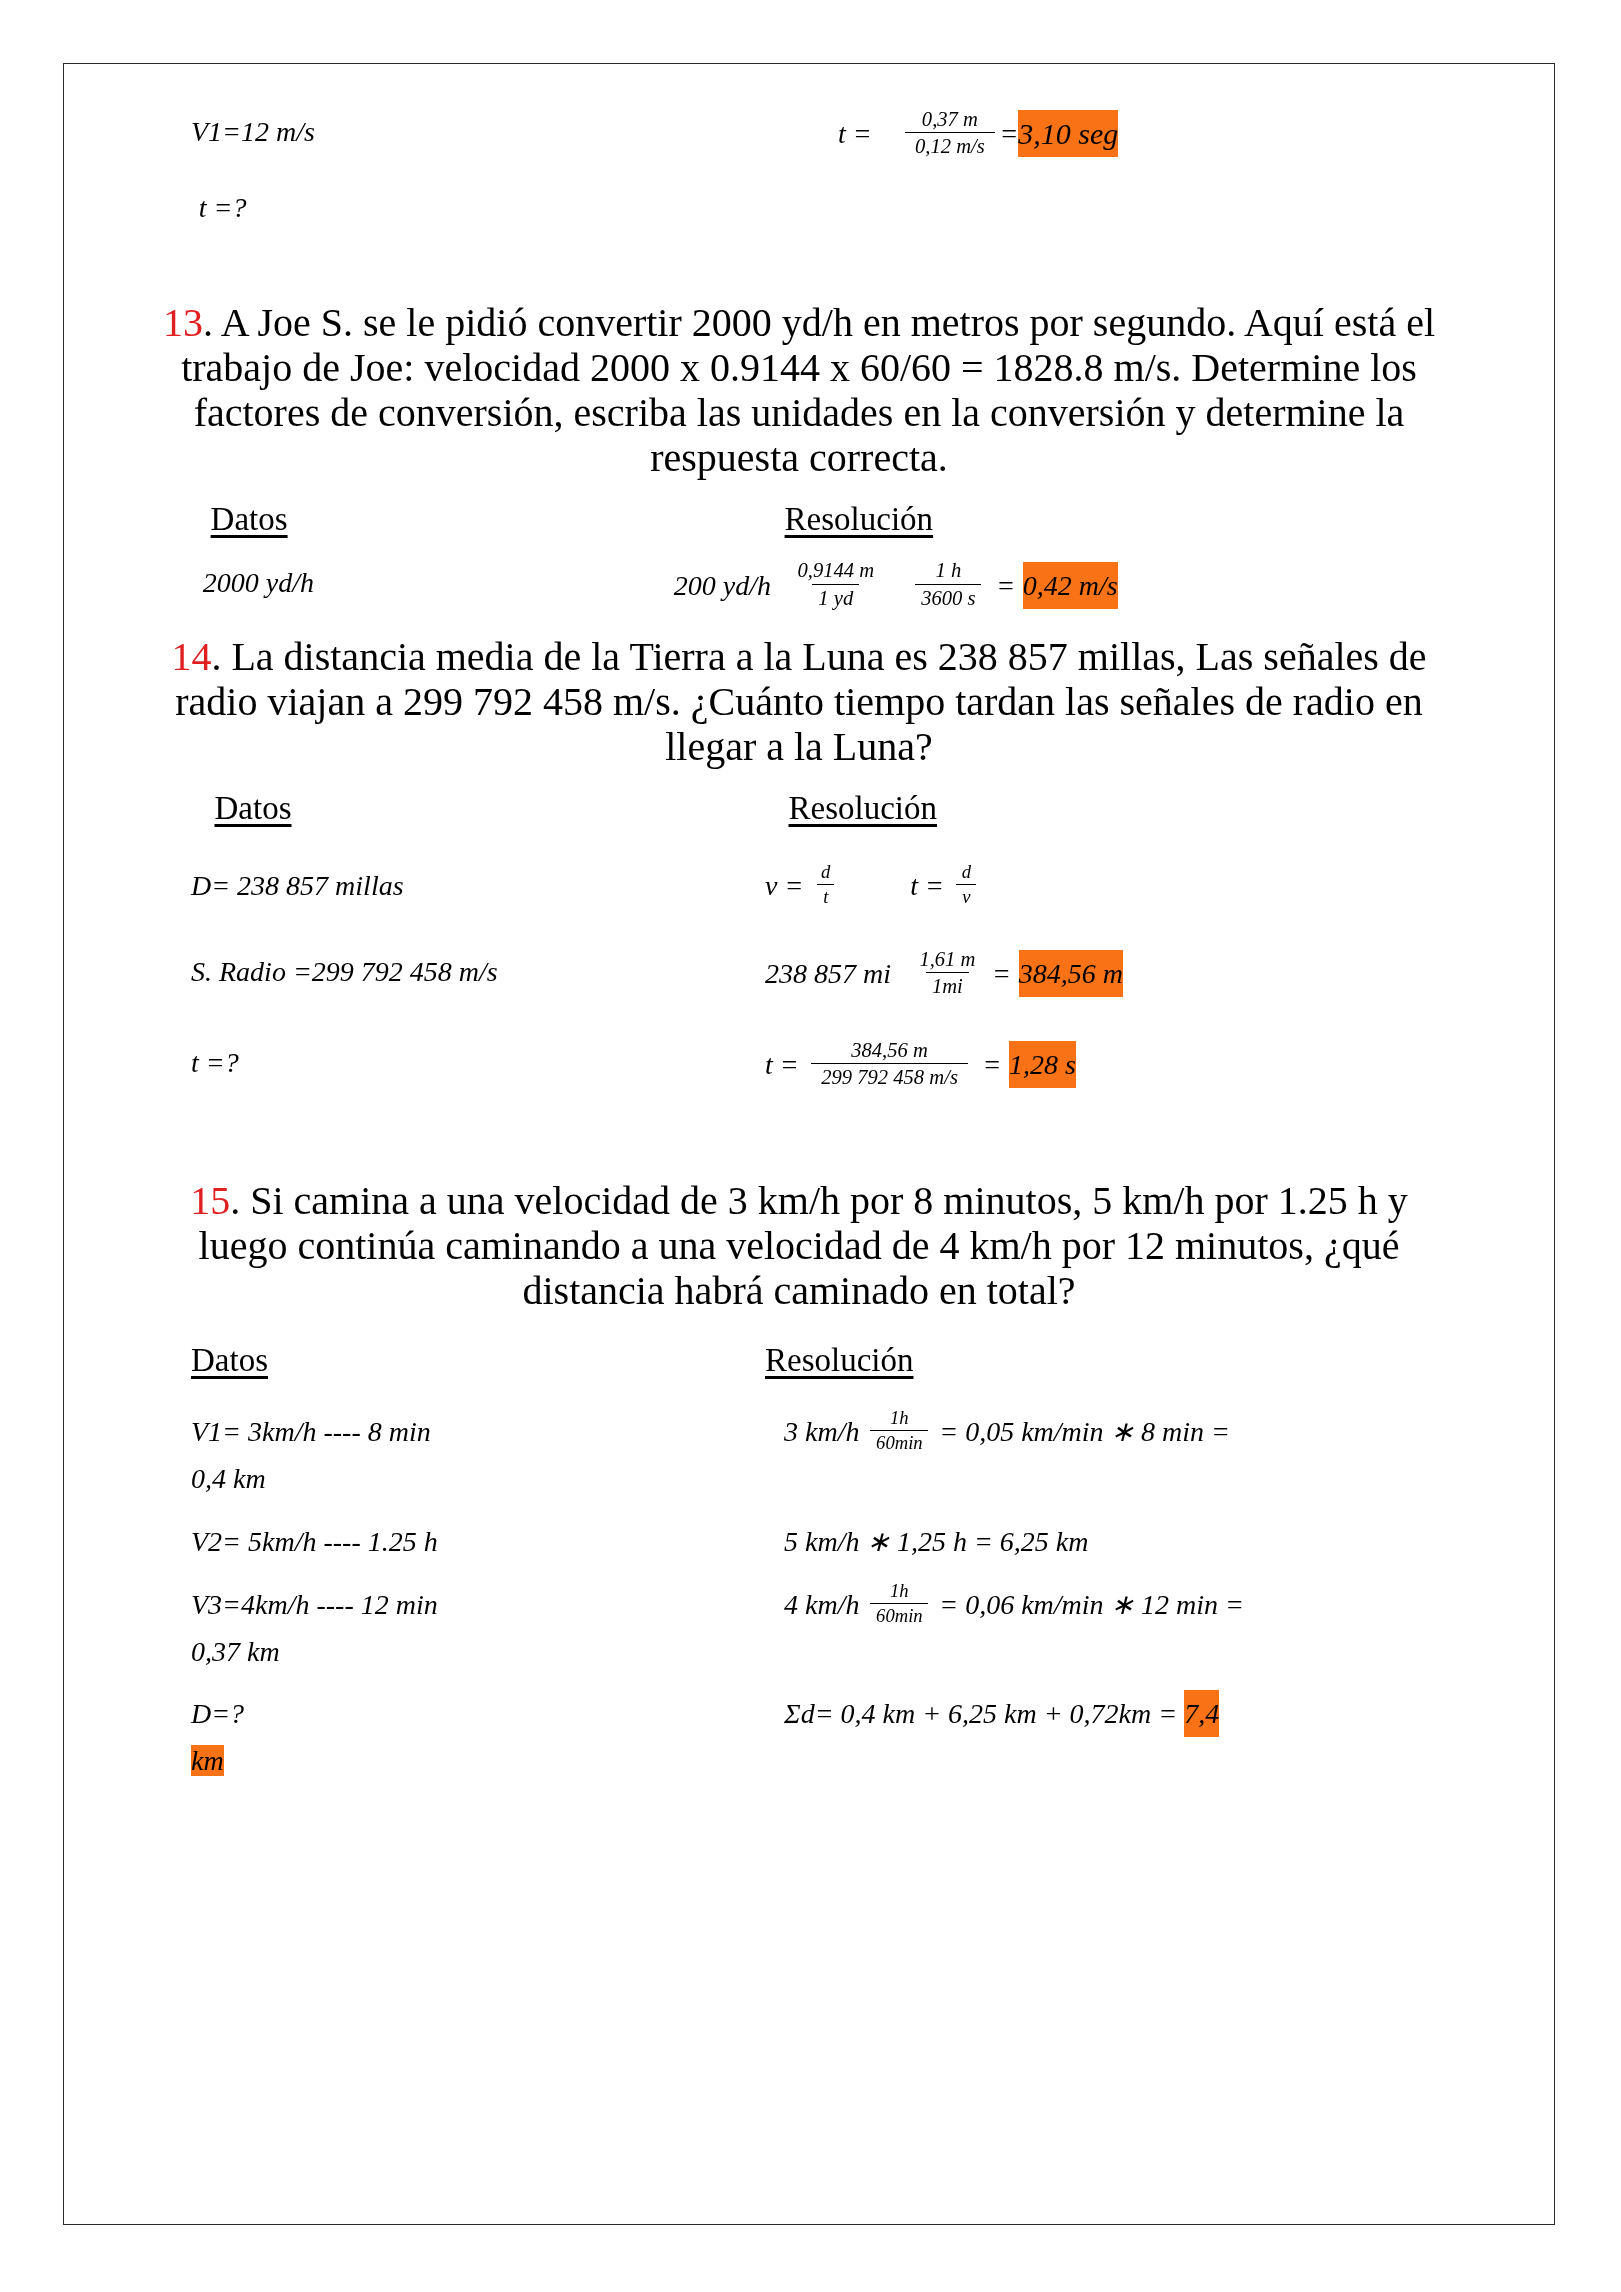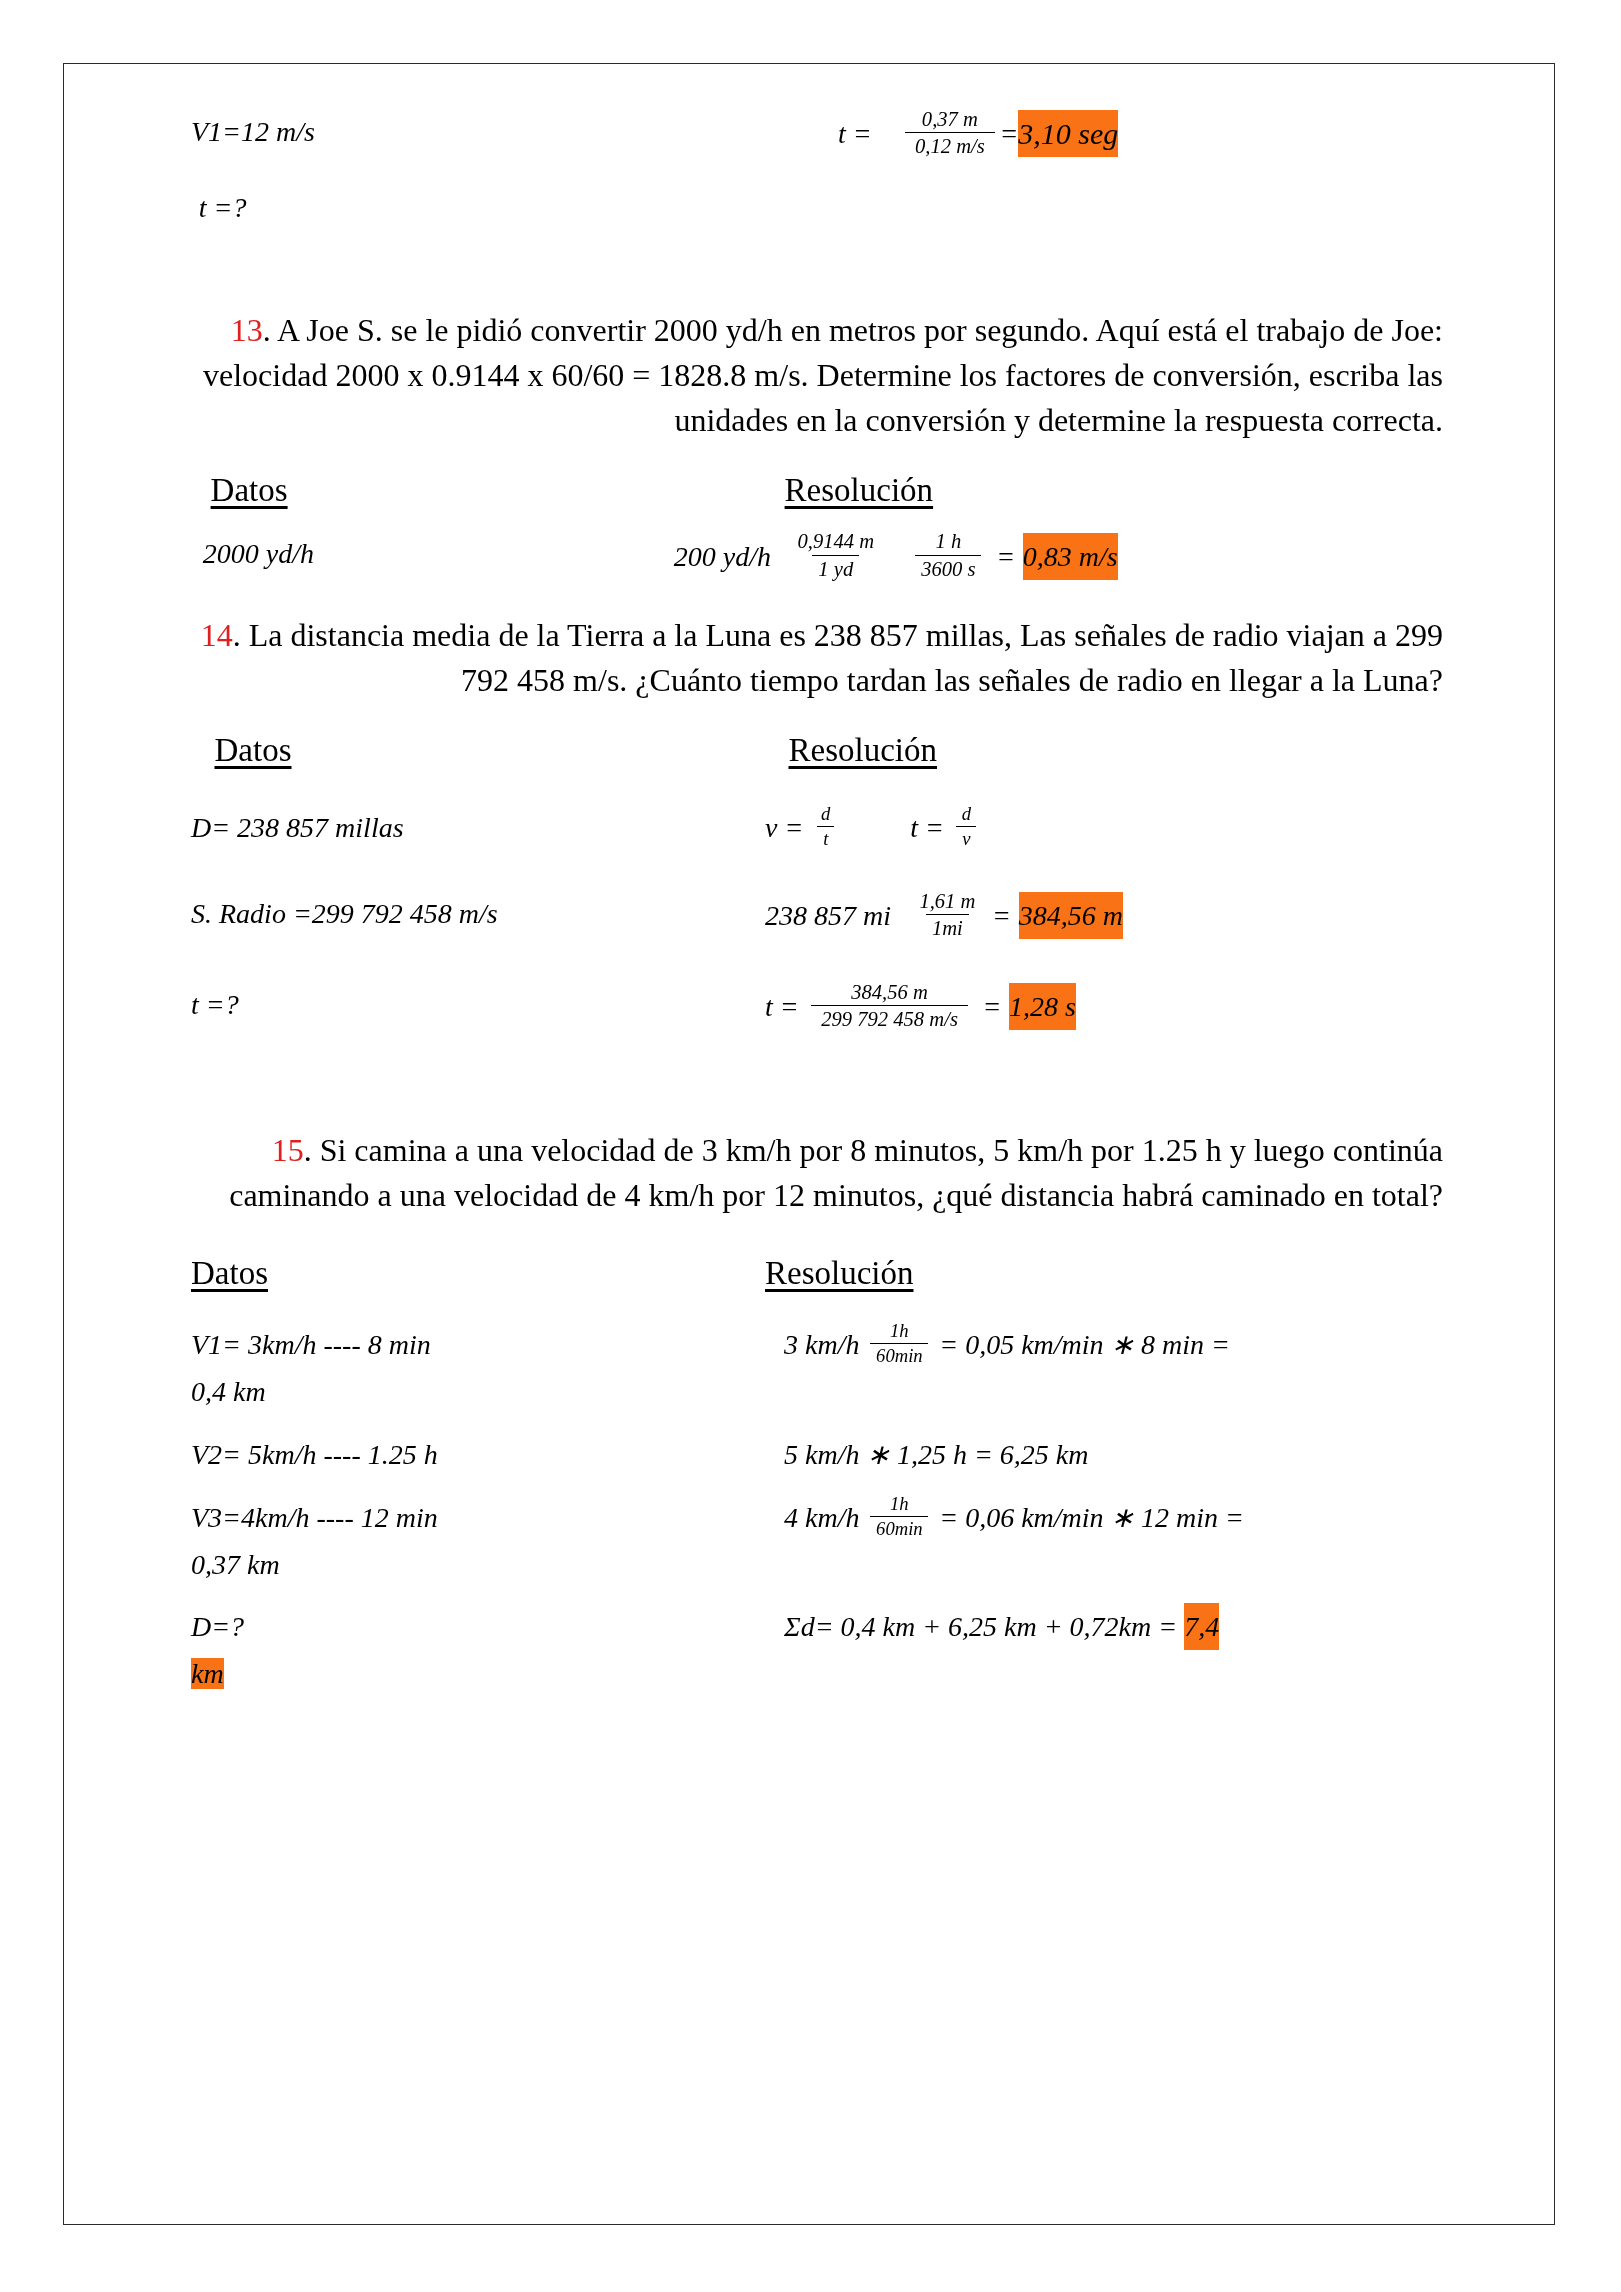--- a/index.html
+++ b/index.html
@@ -26,24 +26,24 @@
   .content {
     position: absolute;
     left: 147px;
     top: 108px;
     width: 1304px;
   }
   .prob-num {
     color: #e02020;
   }
   .para {
-    font-size: 32px;
+    font-size: 40px;
     line-height: 45px;
-    text-align: right;
-    margin: 8px;
+    text-align: center;
+    margin: 0;
   }
   .hl {
     background: #f97316;
   }
   
   .row {
     position: relative;
     display: flex;
     align-items: flex-start;
     margin-left: 44px;
@@ -160,21 +160,21 @@
           <span class="den">1 yd</span>
         </span>
         <span class="sp" style="width:25.5px"></span>
         <span class="frac">
           <span class="num">1 h</span>
           <span class="den">3600 s</span>
         </span>
         <span class="sp" style="width:9.8px"></span>
         <span>=</span>
         <span class="sp" style="width:7.8px"></span>
-        <span class="hl">0,83 m/s</span>
+        <span class="hl">0,42 m/s</span>
       </div>
     </div>
   </div>
 
   <div class="vsp24"></div>
 
   <p class="para">
     <span class="prob-num">14</span><span>. </span><span>La distancia media de la Tierra a la Luna es 238 857 millas, Las señales de radio viajan a 299 792 458 m/s. ¿Cuánto tiempo tardan las señales de radio en llegar a la Luna?</span>
   </p>
 

